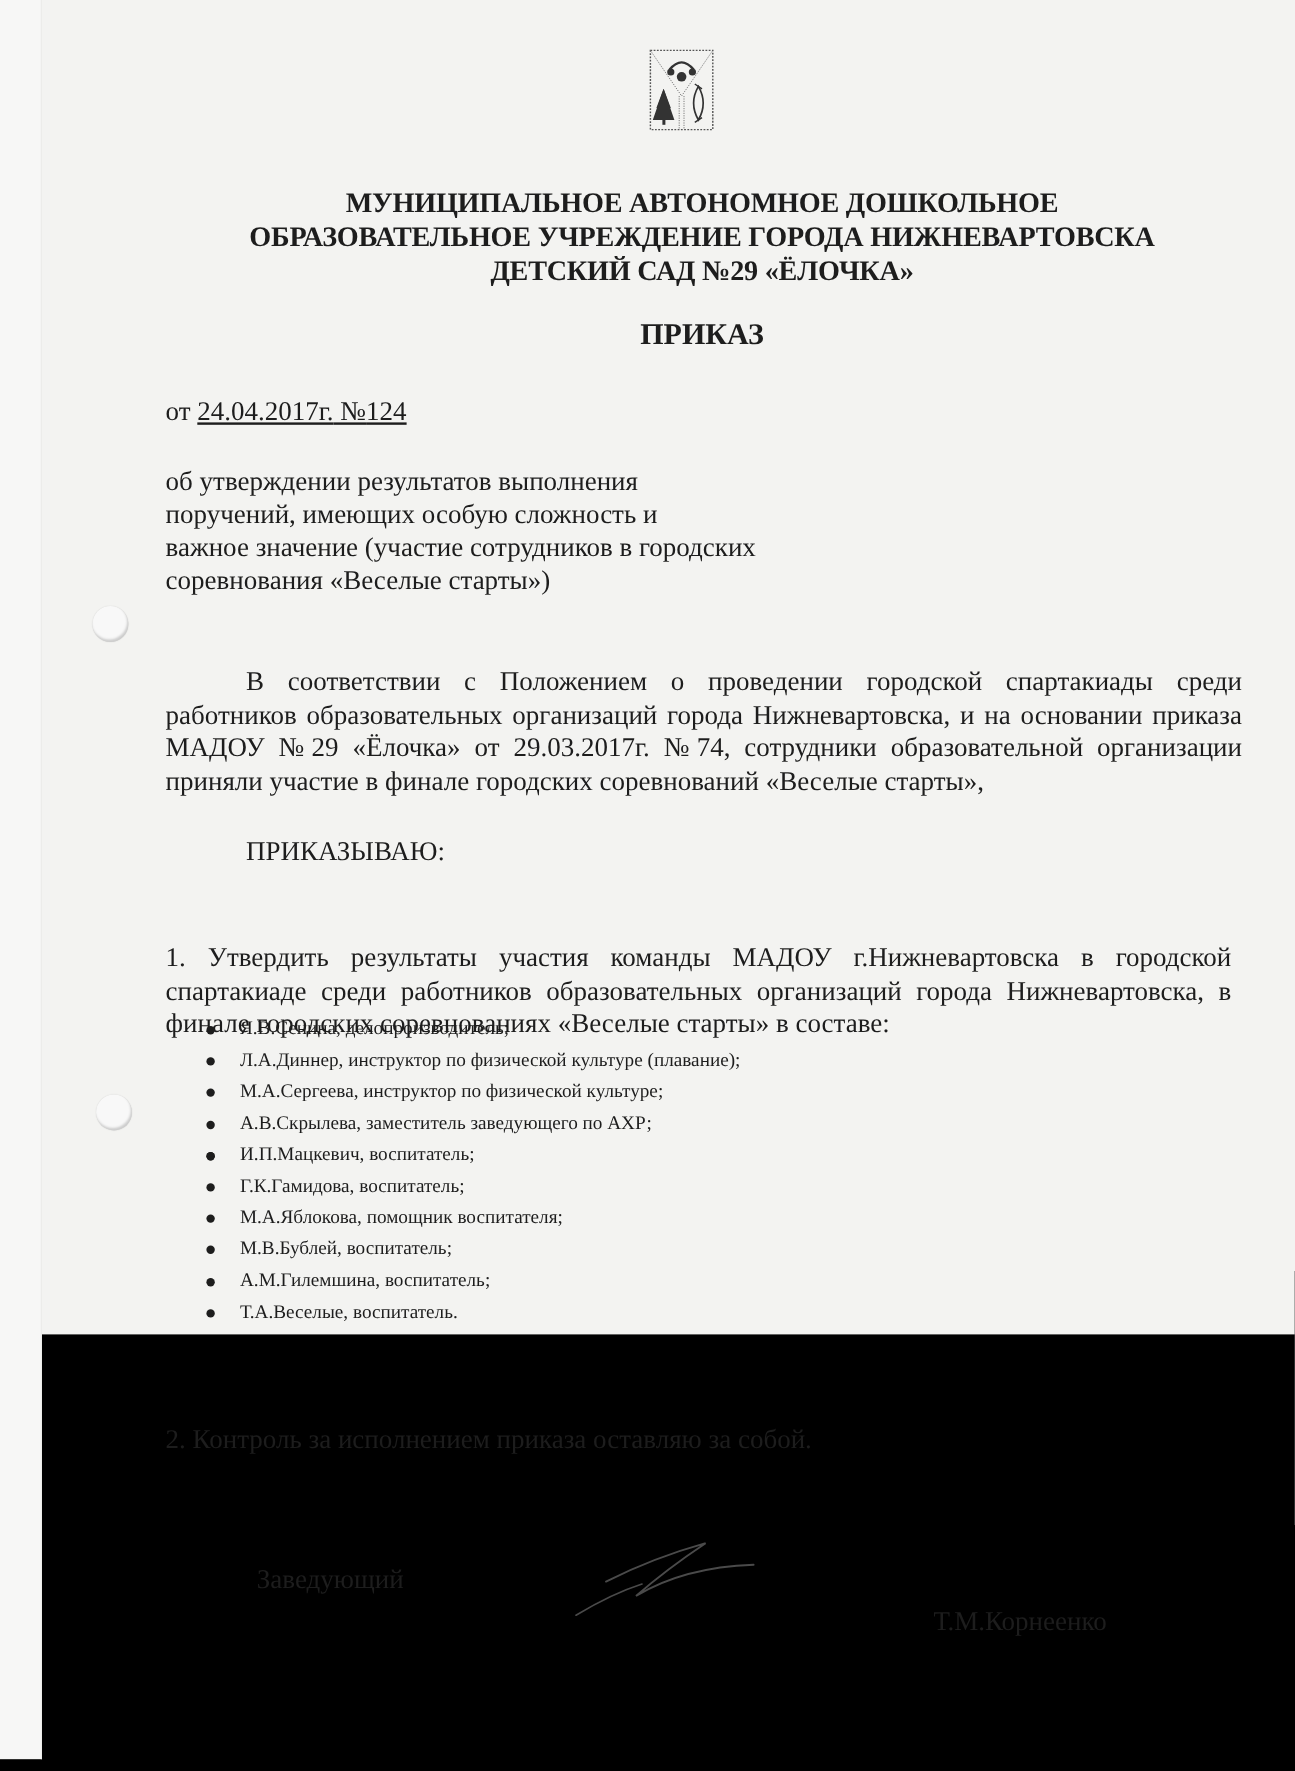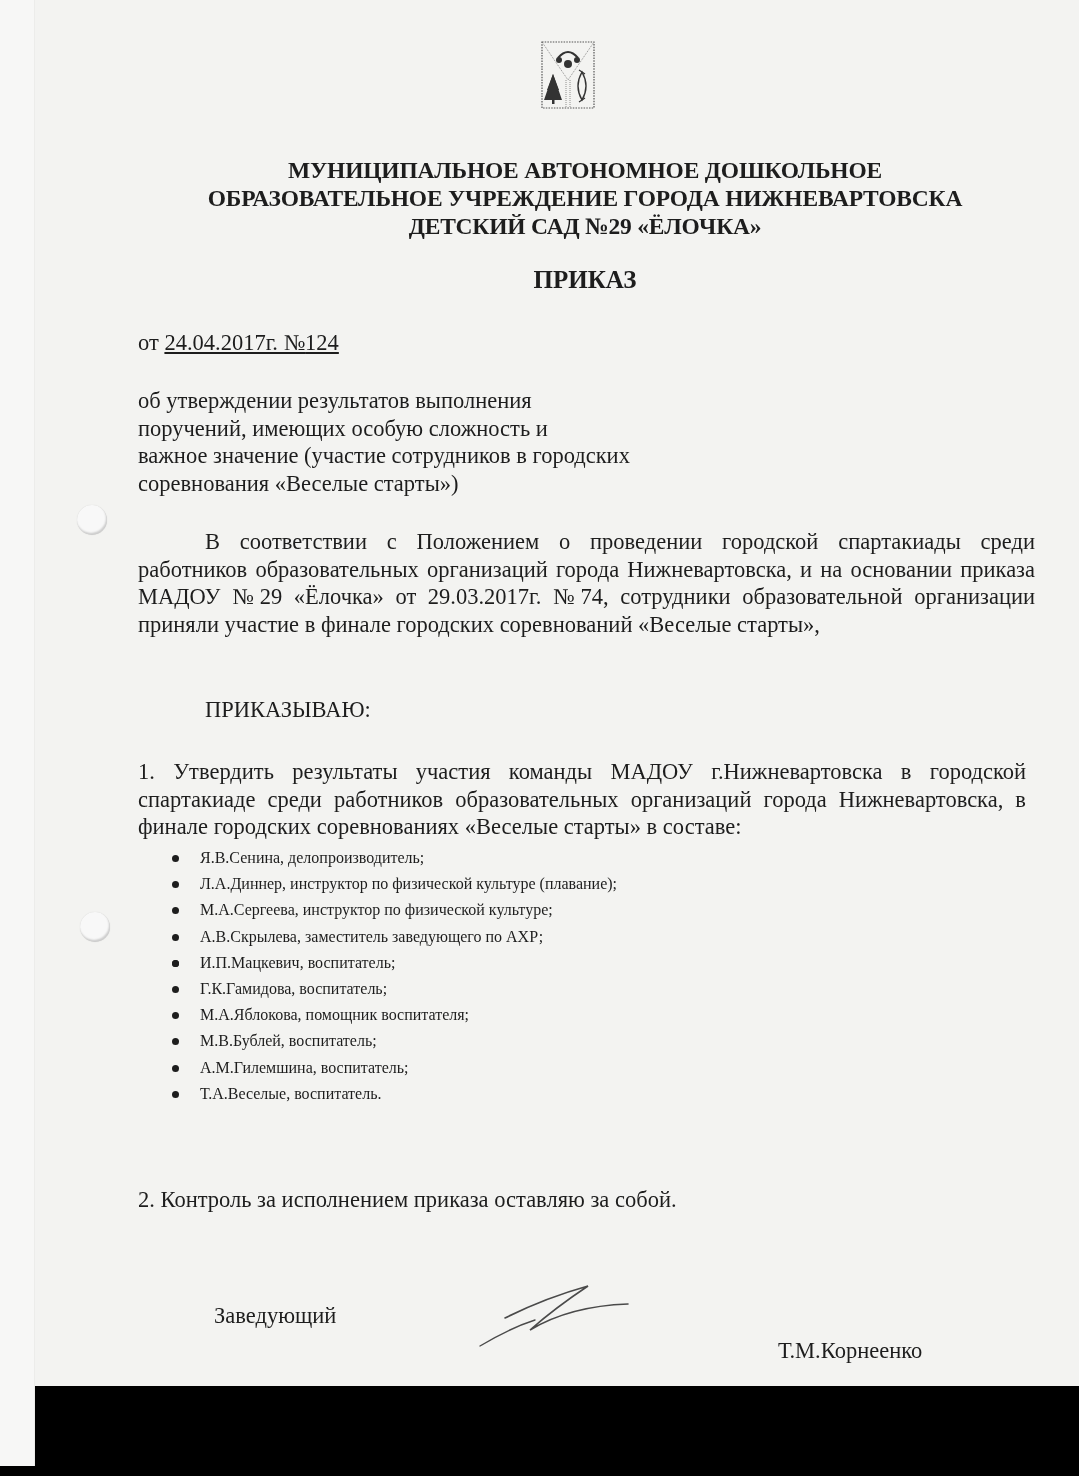--- a/index.html
+++ b/index.html
@@ -3,21 +3,21 @@
   <meta charset="utf-8">
   <style>
     html, body { margin: 0; padding: 0; }
     body {
       width: 1079px; height: 1476px; position: relative; overflow: hidden;
       background: #000;
       font-family: "Liberation Serif", "DejaVu Serif", serif;
       color: #1d1d1d;
     }
     .page {
-      position: absolute; left: 0; top: 0; width: 1079px; height: 1386px;
+      position: absolute; left: 0; top: 0; width: 1079px; height: 1112px;
       background: #f3f3f1;
     }
     .left-strip {
       position: absolute; left: 0; top: 0; width: 34px; height: 1466px;
       background: #f7f7f6;
       border-right: 1px solid #ececea;
     }
     .punch {
       position: absolute; width: 30px; height: 30px; border-radius: 50%;
       background: #f8f8f8;
@@ -29,21 +29,21 @@
       font-weight: bold; font-size: 23.5px; line-height: 28px; letter-spacing: -0.2px;
       top: 156px;
     }
     .org div { white-space: nowrap; }
     .title {
       position: absolute; left: 0; width: 1170px; text-align: center; top: 266px;
       font-weight: bold; font-size: 25px;
     }
     .txt { position: absolute; font-size: 22.5px; line-height: 26.5px; white-space: nowrap; }
     .u { text-decoration: underline; }
-    .just { text-align: justify; text-align-last: left; white-space: normal; }
+    .just { text-align: justify; text-align-last: left; white-space: normal; margin-top: 26px; }
     .bullets { position: absolute; left: 172px; top: 845px; font-size: 16px; line-height: 26.2px; }
     .bullets .li { position: relative; padding-left: 28px; white-space: nowrap; }
     .bullets .dot {
       position: absolute; left: 0; top: 10px; width: 7px; height: 7px; border-radius: 50%; background: #1d1d1d;
     }
     .sig { position: absolute; left: 470px; top: 1278px; width: 170px; height: 80px; }
   </style>
 </head>
 <body>
 

